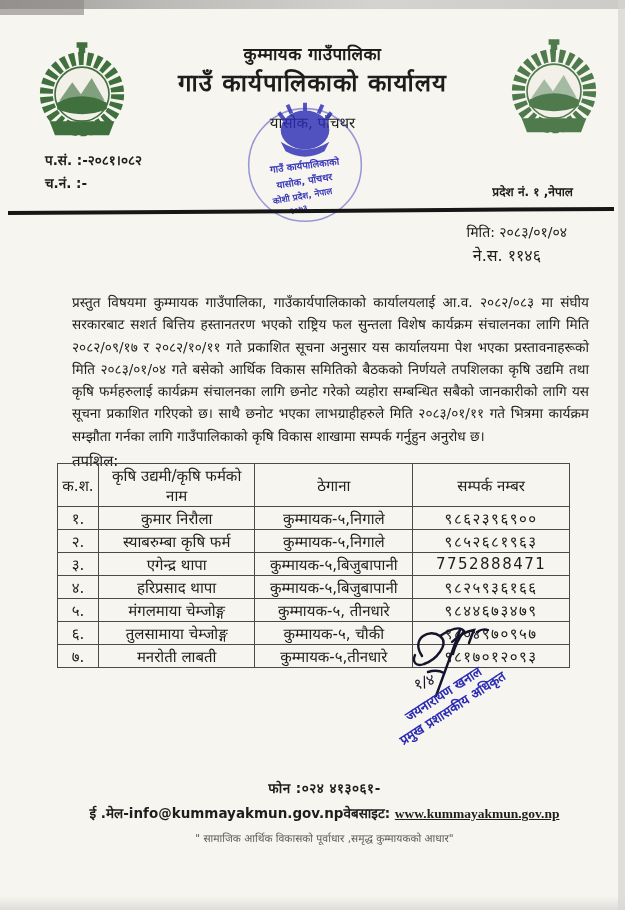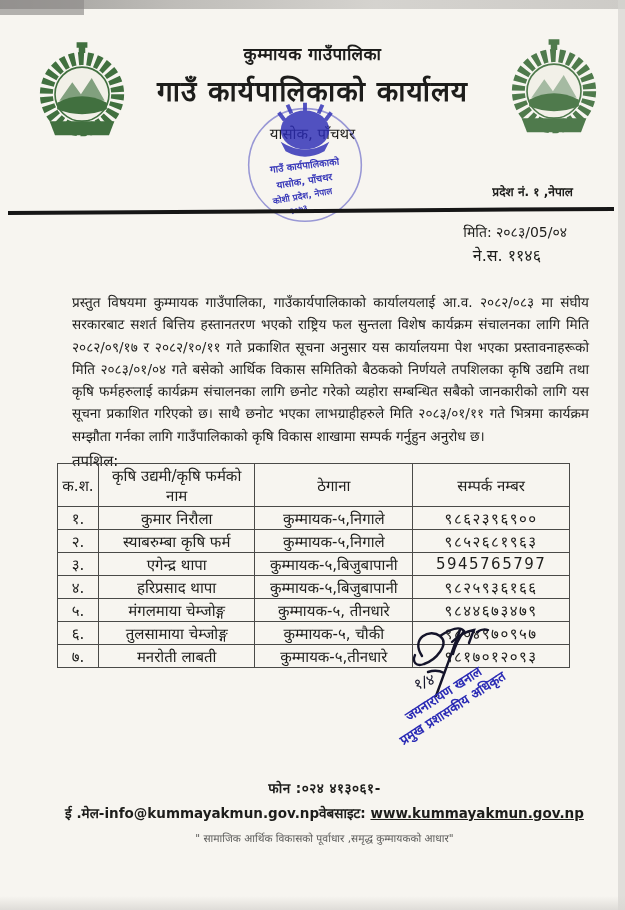--- a/index.html
+++ b/index.html
@@ -16,21 +16,21 @@
   .scan-edge-right { position:absolute; top:0; right:0; width:7px; height:100%; background:#d6d4d0; opacity:.7; }
   .scan-edge-bottom { position:absolute; bottom:0; left:0; width:100%; height:14px;
     background:linear-gradient(0deg,#d8d6d2 0%, rgba(216,214,210,0) 100%); opacity:.8; }
 
   
   .emblem { position:absolute; width:108px; height:112px; }
   .emblem-left { left:28px; top:36px; }
   .emblem-right { left:500px; top:33px; opacity:.92; }
   .head-center { position:absolute; left:0; right:0; top:42px; text-align:center; }
   .muni-name { font-size:17px; font-weight:bold; letter-spacing:.5px; }
-  .office-name { font-size:28px; font-weight:bold; margin-top:6px; letter-spacing:1px; }
+  .office-name { font-size:24px; font-weight:bold; letter-spacing:1px; }
   .office-address { font-size:15px; margin-top:14px; }
   .stamp { position:absolute; left:237px; top:92px; width:136px; height:142px; opacity:.92; }
   .refs { position:absolute; left:45px; top:149px; font-size:13.5px; font-weight:bold; line-height:23px; }
   .province { position:absolute; right:52px; top:183px; font-size:12px; font-weight:bold; }
   .rule { position:absolute; top:209px; left:8px; width:606px; height:4px; background:#161616; transform:rotate(-0.4deg); }
 
   
   .date-line { position:absolute; right:58px; top:222px; font-size:14px; }
   .ref2-line { position:absolute; right:84px; top:244px; font-size:16px; }
 
@@ -56,21 +56,21 @@
   
   .sig-svg { position:absolute; left:398px; top:624px; }
   .sig-stamp-text { position:absolute; left:348px; top:684px; width:200px;
     transform:rotate(-33deg); color:#2b2bb5; font-weight:bold; text-align:center;
     font-size:13px; line-height:17px; }
 
   
   .footer { position:absolute; left:0; right:0; top:779px; text-align:center;margin-left:24px; }
   .phone-line { font-size:13.5px; font-weight:bold; letter-spacing:.5px; }
   .email-line { margin-top:7px; font-size:13.5px; font-weight:bold; }
-  .website { text-decoration:underline; }
+  .website { text-decoration:underline;font-family:Liberation Serif, serif; }
   .motto { margin-top:9px; font-size:10.5px; color:#5a5a58; }
 </style>
 </head>
 <body>
 
 <div class="page">
 
   <div class="scan-edge-top"></div>
   <div class="scan-corner-tl"></div>
   <div class="scan-edge-right"></div>
@@ -108,26 +108,30 @@
       <path d="M45 48 q25 16 50 0 l-5 10 q-20 11 -40 0 z"></path>
     </g>
     <g fill="#2b2bb5" font-weight="bold" text-anchor="middle" font-family="DejaVu Sans, sans-serif">
       <text x="70" y="76" font-size="10" transform="rotate(-7 70 76)">गाउँ कार्यपालिकाको</text>
       <text x="70" y="92" font-size="10" transform="rotate(-9 70 92)">यासोक, पाँचथर</text>
       <text x="68" y="107" font-size="9" transform="rotate(-10 68 107)">कोशी प्रदेश, नेपाल</text>
       <text x="64" y="121" font-size="9" transform="rotate(-12 64 121)">२०७३</text>
     </g>
   </svg>
 
+  <div class="refs">
+    <div><span>प.सं. :-</span><span>२०८१।०८२</span></div>
+    <div><span>च.नं. :-</span></div>
+  </div>
 
   <div class="province">प्रदेश नं. १ ,नेपाल</div>
 
   <div class="rule"></div>
 
-  <div class="date-line"><span>मिति:</span> <span>२०८३/05/०४</span></div>
+  <div class="date-line"><span>मिति:</span> <span>२०८३/०१/०४</span></div>
   <div class="ref2-line">ने.स. ११४६</div>
 
 
   <div class="body-block">
     <div class="paragraph">प्रस्तुत विषयमा कुम्मायक गाउँपालिका, गाउँकार्यपालिकाको कार्यालयलाई आ.व. २०८२/०८३ मा संघीय सरकारबाट सशर्त बित्तिय हस्तानतरण भएको राष्ट्रिय फल सुन्तला विशेष कार्यक्रम संचालनका लागि मिति २०८२/०९/१७ र २०८२/१०/११ गते प्रकाशित सूचना अनुसार यस कार्यालयमा पेश भएका प्रस्तावनाहरूको मिति २०८३/०१/०४ गते बसेको आर्थिक विकास समितिको बैठकको निर्णयले तपशिलका कृषि उद्यमि तथा कृषि फर्महरुलाई कार्यक्रम संचालनका लागि छनोट गरेको व्यहोरा सम्बन्धित सबैको जानकारीको लागि यस सूचना प्रकाशित गरिएको छ। साथै छनोट भएका लाभग्राहीहरुले मिति २०८३/०१/११ गते भित्रमा कार्यक्रम सम्झौता गर्नका लागि गाउँपालिकाको कृषि विकास शाखामा सम्पर्क गर्नुहुन अनुरोध छ।</div>
     <div class="details-label">तपशिल:</div>
   </div>
 
   <table class="list">
     <thead>
@@ -148,21 +152,21 @@
       <tr>
         <td>२.</td>
         <td>स्याबरुम्बा कृषि फर्म</td>
         <td>कुम्मायक-५,निगाले</td>
         <td class="phone">९८५२६८१९६३</td>
       </tr>
       <tr>
         <td>३.</td>
         <td>एगेन्द्र थापा</td>
         <td>कुम्मायक-५,बिजुबापानी</td>
-        <td class="phone">5945765797</td>
+        <td class="phone">7752888471</td>
       </tr>
       <tr>
         <td>४.</td>
         <td>हरिप्रसाद थापा</td>
         <td>कुम्मायक-५,बिजुबापानी</td>
         <td class="phone">९८२५९३६१६६</td>
       </tr>
       <tr>
         <td>५.</td>
         <td>मंगलमाया चेम्जोङ्ग</td>

